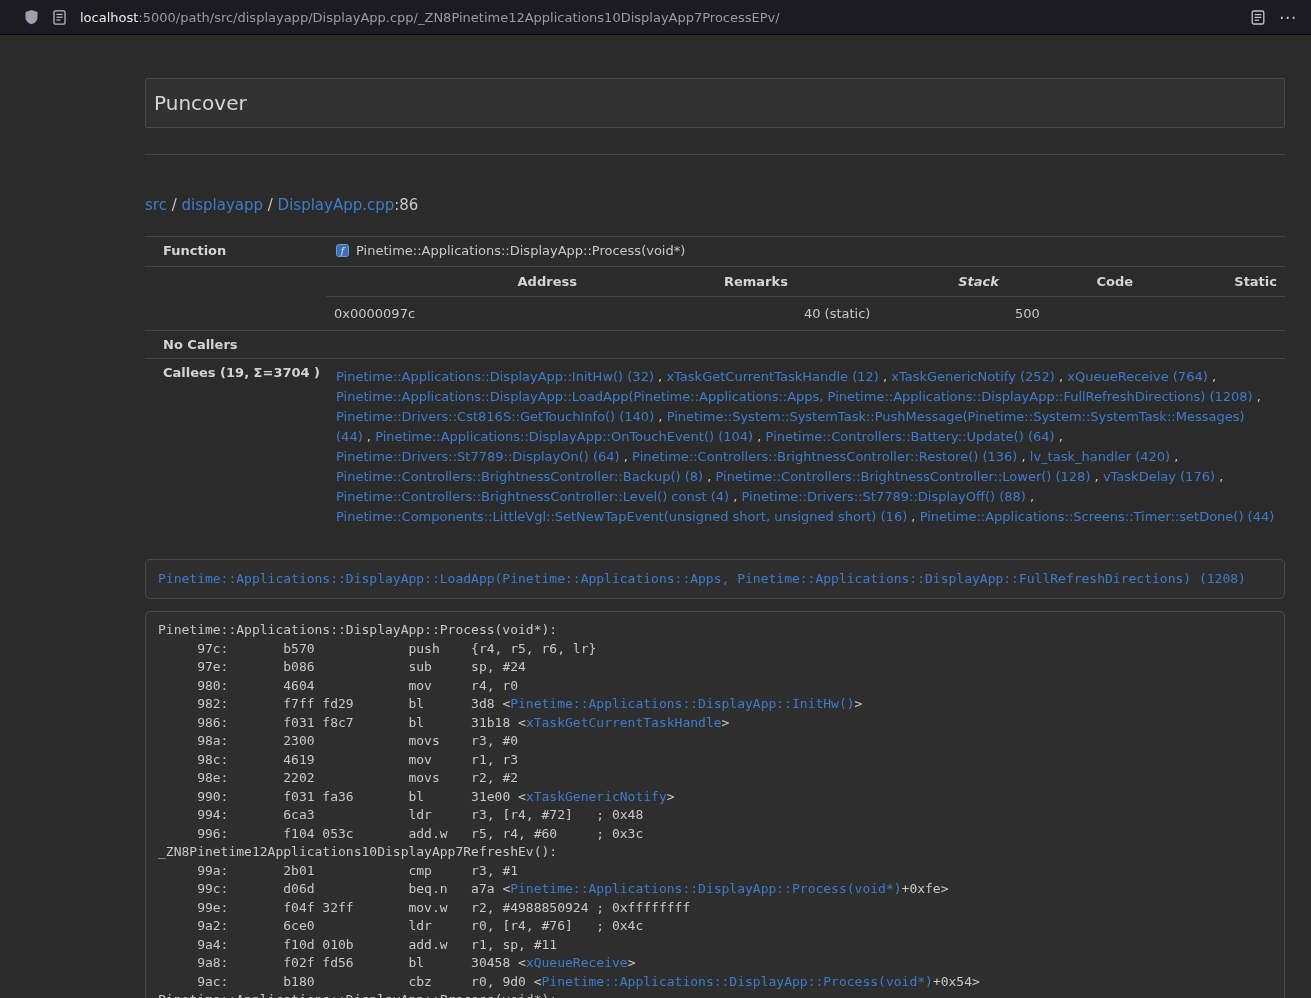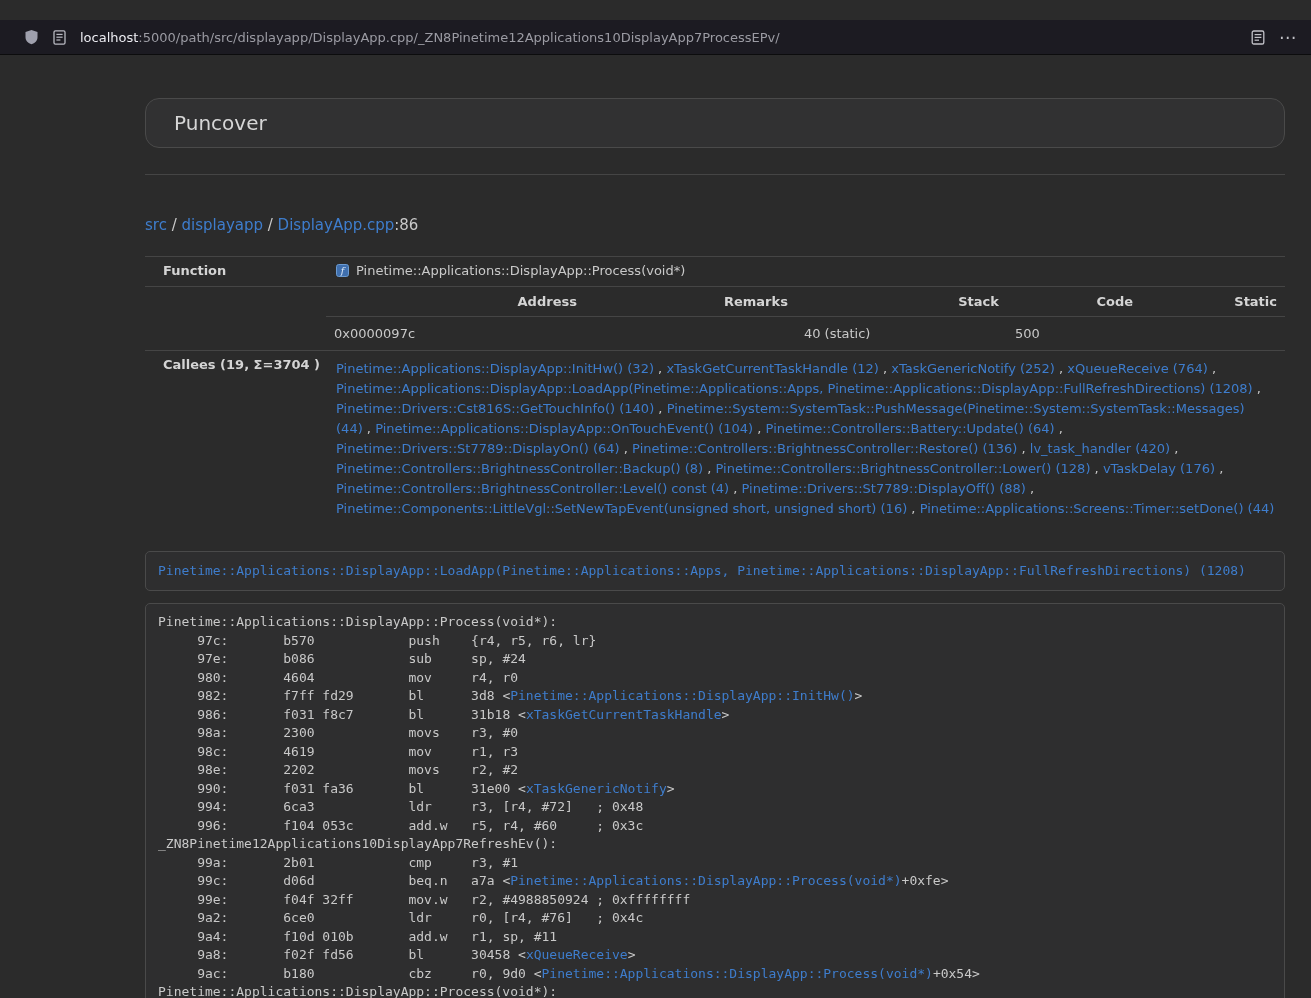--- a/index.html
+++ b/index.html
@@ -1,48 +1,48 @@
 <!DOCTYPE html>
 <html><head>
 <meta charset="utf-8">
 <style>
   * { box-sizing: border-box; }
   html, body { margin:0; padding:0; width:1311px; height:998px; overflow:hidden; background:#2b2b2b; }
   body { font-family:"DejaVu Sans","Liberation Sans",sans-serif; color:#c9c9c9; }
 
   
   .topbar { height:35px; background:#1c1b22; border-bottom:1px solid #0c0c0d;
-            display:flex; align-items:center; padding:0 14px 0 24px; gap:14px;margin-top:20px; }
+            display:flex; align-items:center; padding:0 14px 0 24px; gap:14px; }
   .tb-icon { display:inline-flex; align-items:center; justify-content:center; flex:0 0 auto; }
   .url { font-size:13px; color:#9b9ba3; white-space:nowrap; overflow:hidden; }
   .url .host { color:#ececf1; }
   .spacer { flex:1 1 auto; }
   .menu-glyph { font-size:17px; color:#c2c2c8; line-height:1; letter-spacing:1px; }
 
   
   .container { width:1140px; margin-left:145px; }
-  .jumbotron { margin-top:43px; border:1px solid #4a4a4a; background:#313132; border-radius:14px; padding:12px 28px; }
+  .jumbotron { margin-top:43px; border:1px solid #4a4a4a; background:#313132; border-radius:2px; padding:12px 8px; }
   .jumbotron h1 { margin:0; font-size:20px; line-height:24px; font-weight:400; color:#d6d6d6; }
   hr.rule { border:none; border-top:1px solid #454545; margin:26px 0 0 0; }
 
   .breadcrumb { margin-top:40px; font-size:15px; line-height:20px; color:#cfcfcf; }
 
   a.lnk { color:#3e7dcd; text-decoration:none; }
 
   table.main { width:100%; border-collapse:collapse; margin-top:21px; font-size:13px; color:#c9c9c9; }
   table.main > tbody > tr { border-top:1px solid #454545; }
   th.rowlabel { width:160px; text-align:left; vertical-align:top; font-weight:bold; color:#d4d4d4;
                 padding:6px 6px 6px 18px; white-space:nowrap; }
   td.rowval { padding:5px 10px; vertical-align:top; line-height:17px; }
   td.nopad { padding:0; }
 
   table.stats { width:100%; border-collapse:collapse; font-size:13px; }
   table.stats th { text-align:right; font-weight:bold; color:#d4d4d4; padding:6px 8px; border-bottom:1px solid #454545; }
   table.stats td { padding:8px 8px;margin-left:48px; }
-  .col-address { width:27%; } .col-remarks { width:22%; } .col-stack { width:22%; }
+  .col-address { width:27%; } .col-remarks { width:22%; } .col-stack { width:22%;font-style:italic; }
   .col-code { width:14%; } .col-static { width:15%; }
 
   td.callees { padding:8px 10px 12px 10px; line-height:20px; }
   .sep { color:#c9c9c9; }
 
   .panel { border:1px solid #4a4a4a; border-radius:5px; background:#2e2e2f; }
   .sympanel { margin-top:20px; padding:11px 12px; font-family:"DejaVu Sans Mono","Liberation Mono",monospace; font-size:13px; line-height:16px; }
   .codepanel { margin-top:12px; padding:9px 12px 12px 12px; }
   pre.disasm { margin:0; font-family:"DejaVu Sans Mono","Liberation Mono",monospace; font-size:13px; line-height:18.5px;
                color:#c8c8c8; white-space:pre; tab-size:8; -moz-tab-size:8; }
@@ -118,20 +118,24 @@
                 <td></td>
                 <td>40 (static)</td>
                 <td>500</td>
                 <td></td>
               </tr>
             </tbody>
           </table>
         </td>
       </tr>
       <tr>
+        <th class="rowlabel">No Callers</th>
+        <td class="rowval"></td>
+      </tr>
+      <tr>
         <th class="rowlabel">Callees (19, Σ=3704 )</th>
         <td class="rowval callees"><a href="#" class="lnk">Pinetime::Applications::DisplayApp::InitHw() (32)</a><span class="sep"> , </span><a href="#" class="lnk">xTaskGetCurrentTaskHandle (12)</a><span class="sep"> , </span><a href="#" class="lnk">xTaskGenericNotify (252)</a><span class="sep"> , </span><a href="#" class="lnk">xQueueReceive (764)</a><span class="sep"> , </span><a href="#" class="lnk">Pinetime::Applications::DisplayApp::LoadApp(Pinetime::Applications::Apps, Pinetime::Applications::DisplayApp::FullRefreshDirections) (1208)</a><span class="sep"> , </span><a href="#" class="lnk">Pinetime::Drivers::Cst816S::GetTouchInfo() (140)</a><span class="sep"> , </span><a href="#" class="lnk">Pinetime::System::SystemTask::PushMessage(Pinetime::System::SystemTask::Messages) (44)</a><span class="sep"> , </span><a href="#" class="lnk">Pinetime::Applications::DisplayApp::OnTouchEvent() (104)</a><span class="sep"> , </span><a href="#" class="lnk">Pinetime::Controllers::Battery::Update() (64)</a><span class="sep"> , </span><a href="#" class="lnk">Pinetime::Drivers::St7789::DisplayOn() (64)</a><span class="sep"> , </span><a href="#" class="lnk">Pinetime::Controllers::BrightnessController::Restore() (136)</a><span class="sep"> , </span><a href="#" class="lnk">lv_task_handler (420)</a><span class="sep"> , </span><a href="#" class="lnk">Pinetime::Controllers::BrightnessController::Backup() (8)</a><span class="sep"> , </span><a href="#" class="lnk">Pinetime::Controllers::BrightnessController::Lower() (128)</a><span class="sep"> , </span><a href="#" class="lnk">vTaskDelay (176)</a><span class="sep"> , </span><a href="#" class="lnk">Pinetime::Controllers::BrightnessController::Level() const (4)</a><span class="sep"> , </span><a href="#" class="lnk">Pinetime::Drivers::St7789::DisplayOff() (88)</a><span class="sep"> , </span><a href="#" class="lnk">Pinetime::Components::LittleVgl::SetNewTapEvent(unsigned short, unsigned short) (16)</a><span class="sep"> , </span><a href="#" class="lnk">Pinetime::Applications::Screens::Timer::setDone() (44)</a></td>
       </tr>
     </tbody>
   </table>
 
   <div class="panel sympanel">
     <a class="lnk" href="#">Pinetime::Applications::DisplayApp::LoadApp(Pinetime::Applications::Apps, Pinetime::Applications::DisplayApp::FullRefreshDirections) (1208)</a>
   </div>
 

